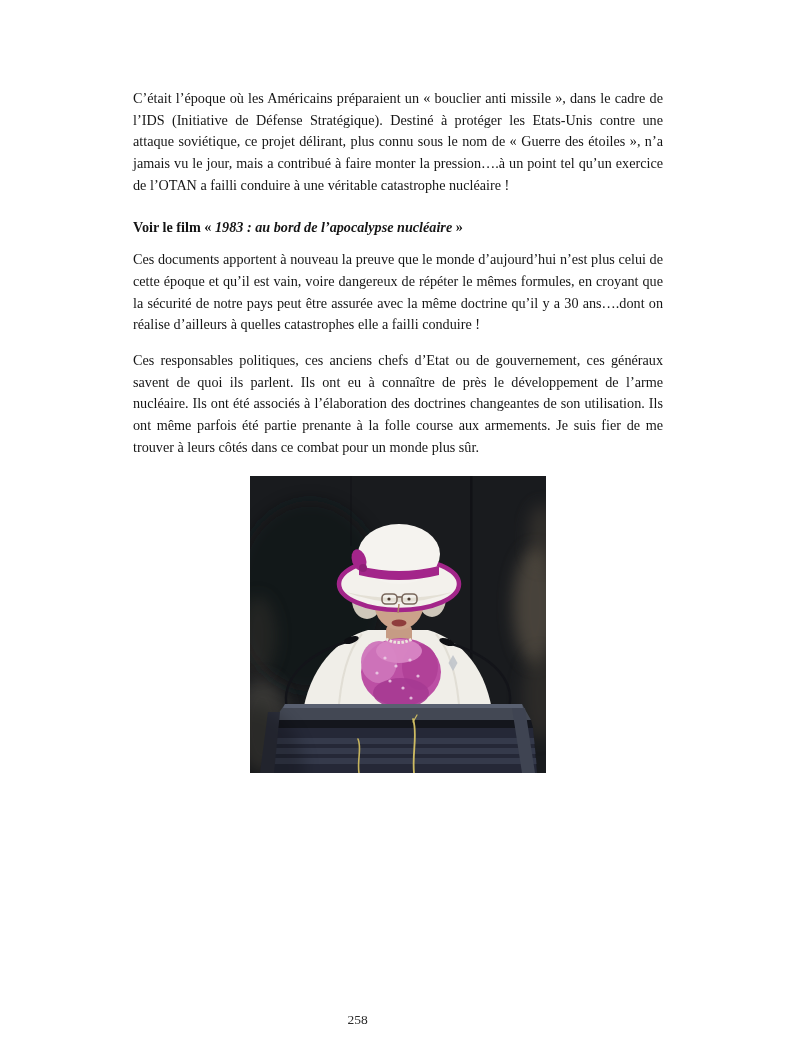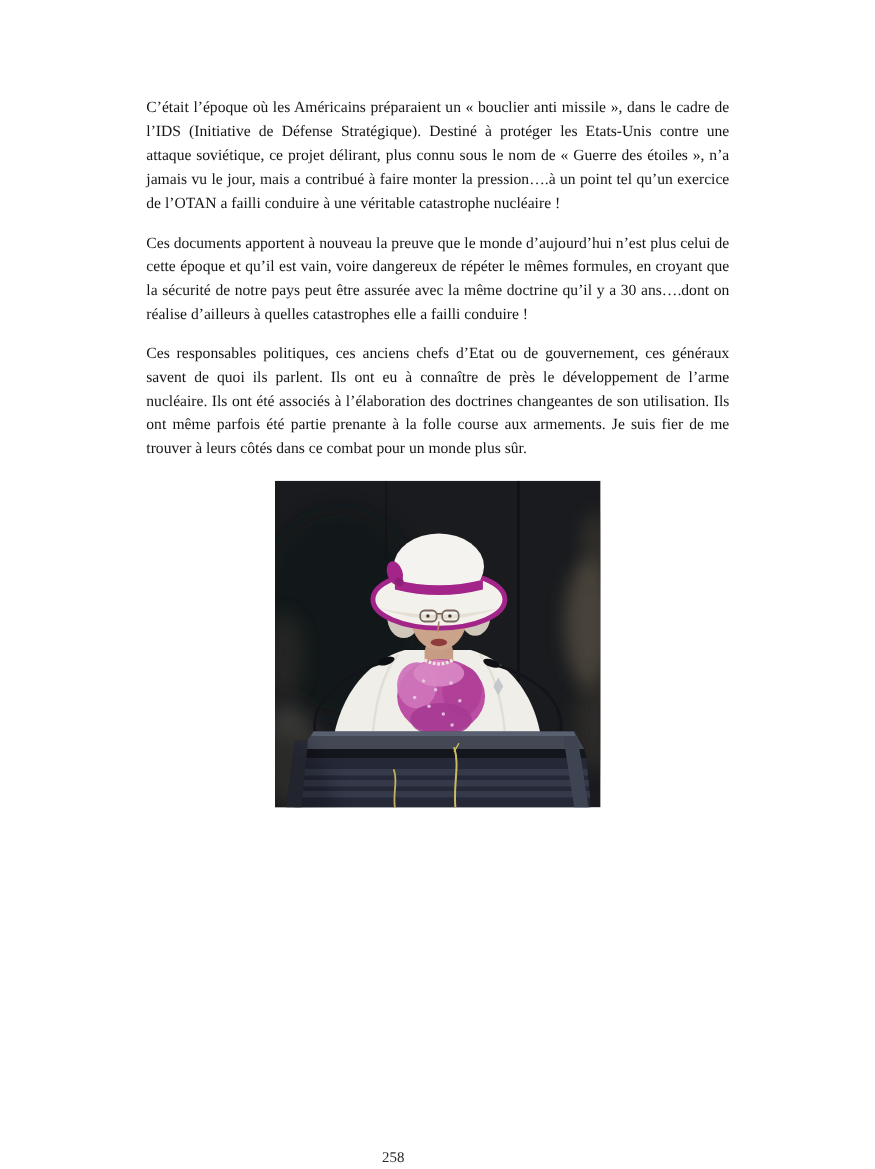--- a/index.html
+++ b/index.html
@@ -32,36 +32,37 @@
   .film-heading .t-italic { font-style: italic; font-weight: bold; }
   .photo-wrap {
     margin-top: 17px;
     width: 530px;
     display: flex;
     justify-content: center;
   }
   .photo-frame { width: 296px; height: 297px; display: block; }
   .page-number {
     position: absolute;
-    top: 1044px;
+    top: 1012px;
     left: 0;
     width: 100%;
     text-align: center;
     font-size: 13.5px;
     color: #2a2a2a;
   }
 </style>
 </head>
 <body>
 
 <div class="page">
   <div class="content">
 
     <p>C’était l’époque où les Américains préparaient un « bouclier anti missile », dans le cadre de l’IDS (Initiative de Défense Stratégique). Destiné à protéger les Etats-Unis contre une attaque soviétique, ce projet délirant, plus connu sous le nom de « Guerre des étoiles », n’a jamais vu le jour, mais a contribué à faire monter la pression….à un point tel qu’un exercice de l’OTAN a failli conduire à une véritable catastrophe nucléaire !</p>
 
+    <p class="film-heading"><span>Voir le film « </span><span class="t-italic">1983 : au bord de l’apocalypse nucléaire</span><span> »</span></p>
 
     <p>Ces documents apportent à nouveau la preuve que le monde d’aujourd’hui n’est plus celui de cette époque et qu’il est vain, voire dangereux de répéter le mêmes formules, en croyant que la sécurité de notre pays peut être assurée avec la même doctrine qu’il y a 30 ans….dont on réalise d’ailleurs à quelles catastrophes elle a failli conduire !</p>
 
 
     <p>Ces responsables politiques, ces anciens chefs d’Etat ou de gouvernement, ces généraux savent de quoi ils parlent. Ils ont eu à connaître de près le développement de l’arme nucléaire. Ils ont été associés à l’élaboration des doctrines changeantes de son utilisation. Ils ont même parfois été partie prenante à la folle course aux armements. Je suis fier de me trouver à leurs côtés dans ce combat pour un monde plus sûr.</p>
 
     <div class="photo-wrap">
       <svg class="photo-frame" viewBox="0 0 296 297" role="img" aria-label="Queen Elizabeth II wearing a white hat with magenta trim and a pink beaded necklace, speaking at a dark lectern flanked by two small microphones">
         <defs>
           <filter id="b8" x="-50%" y="-50%" width="200%" height="200%">

